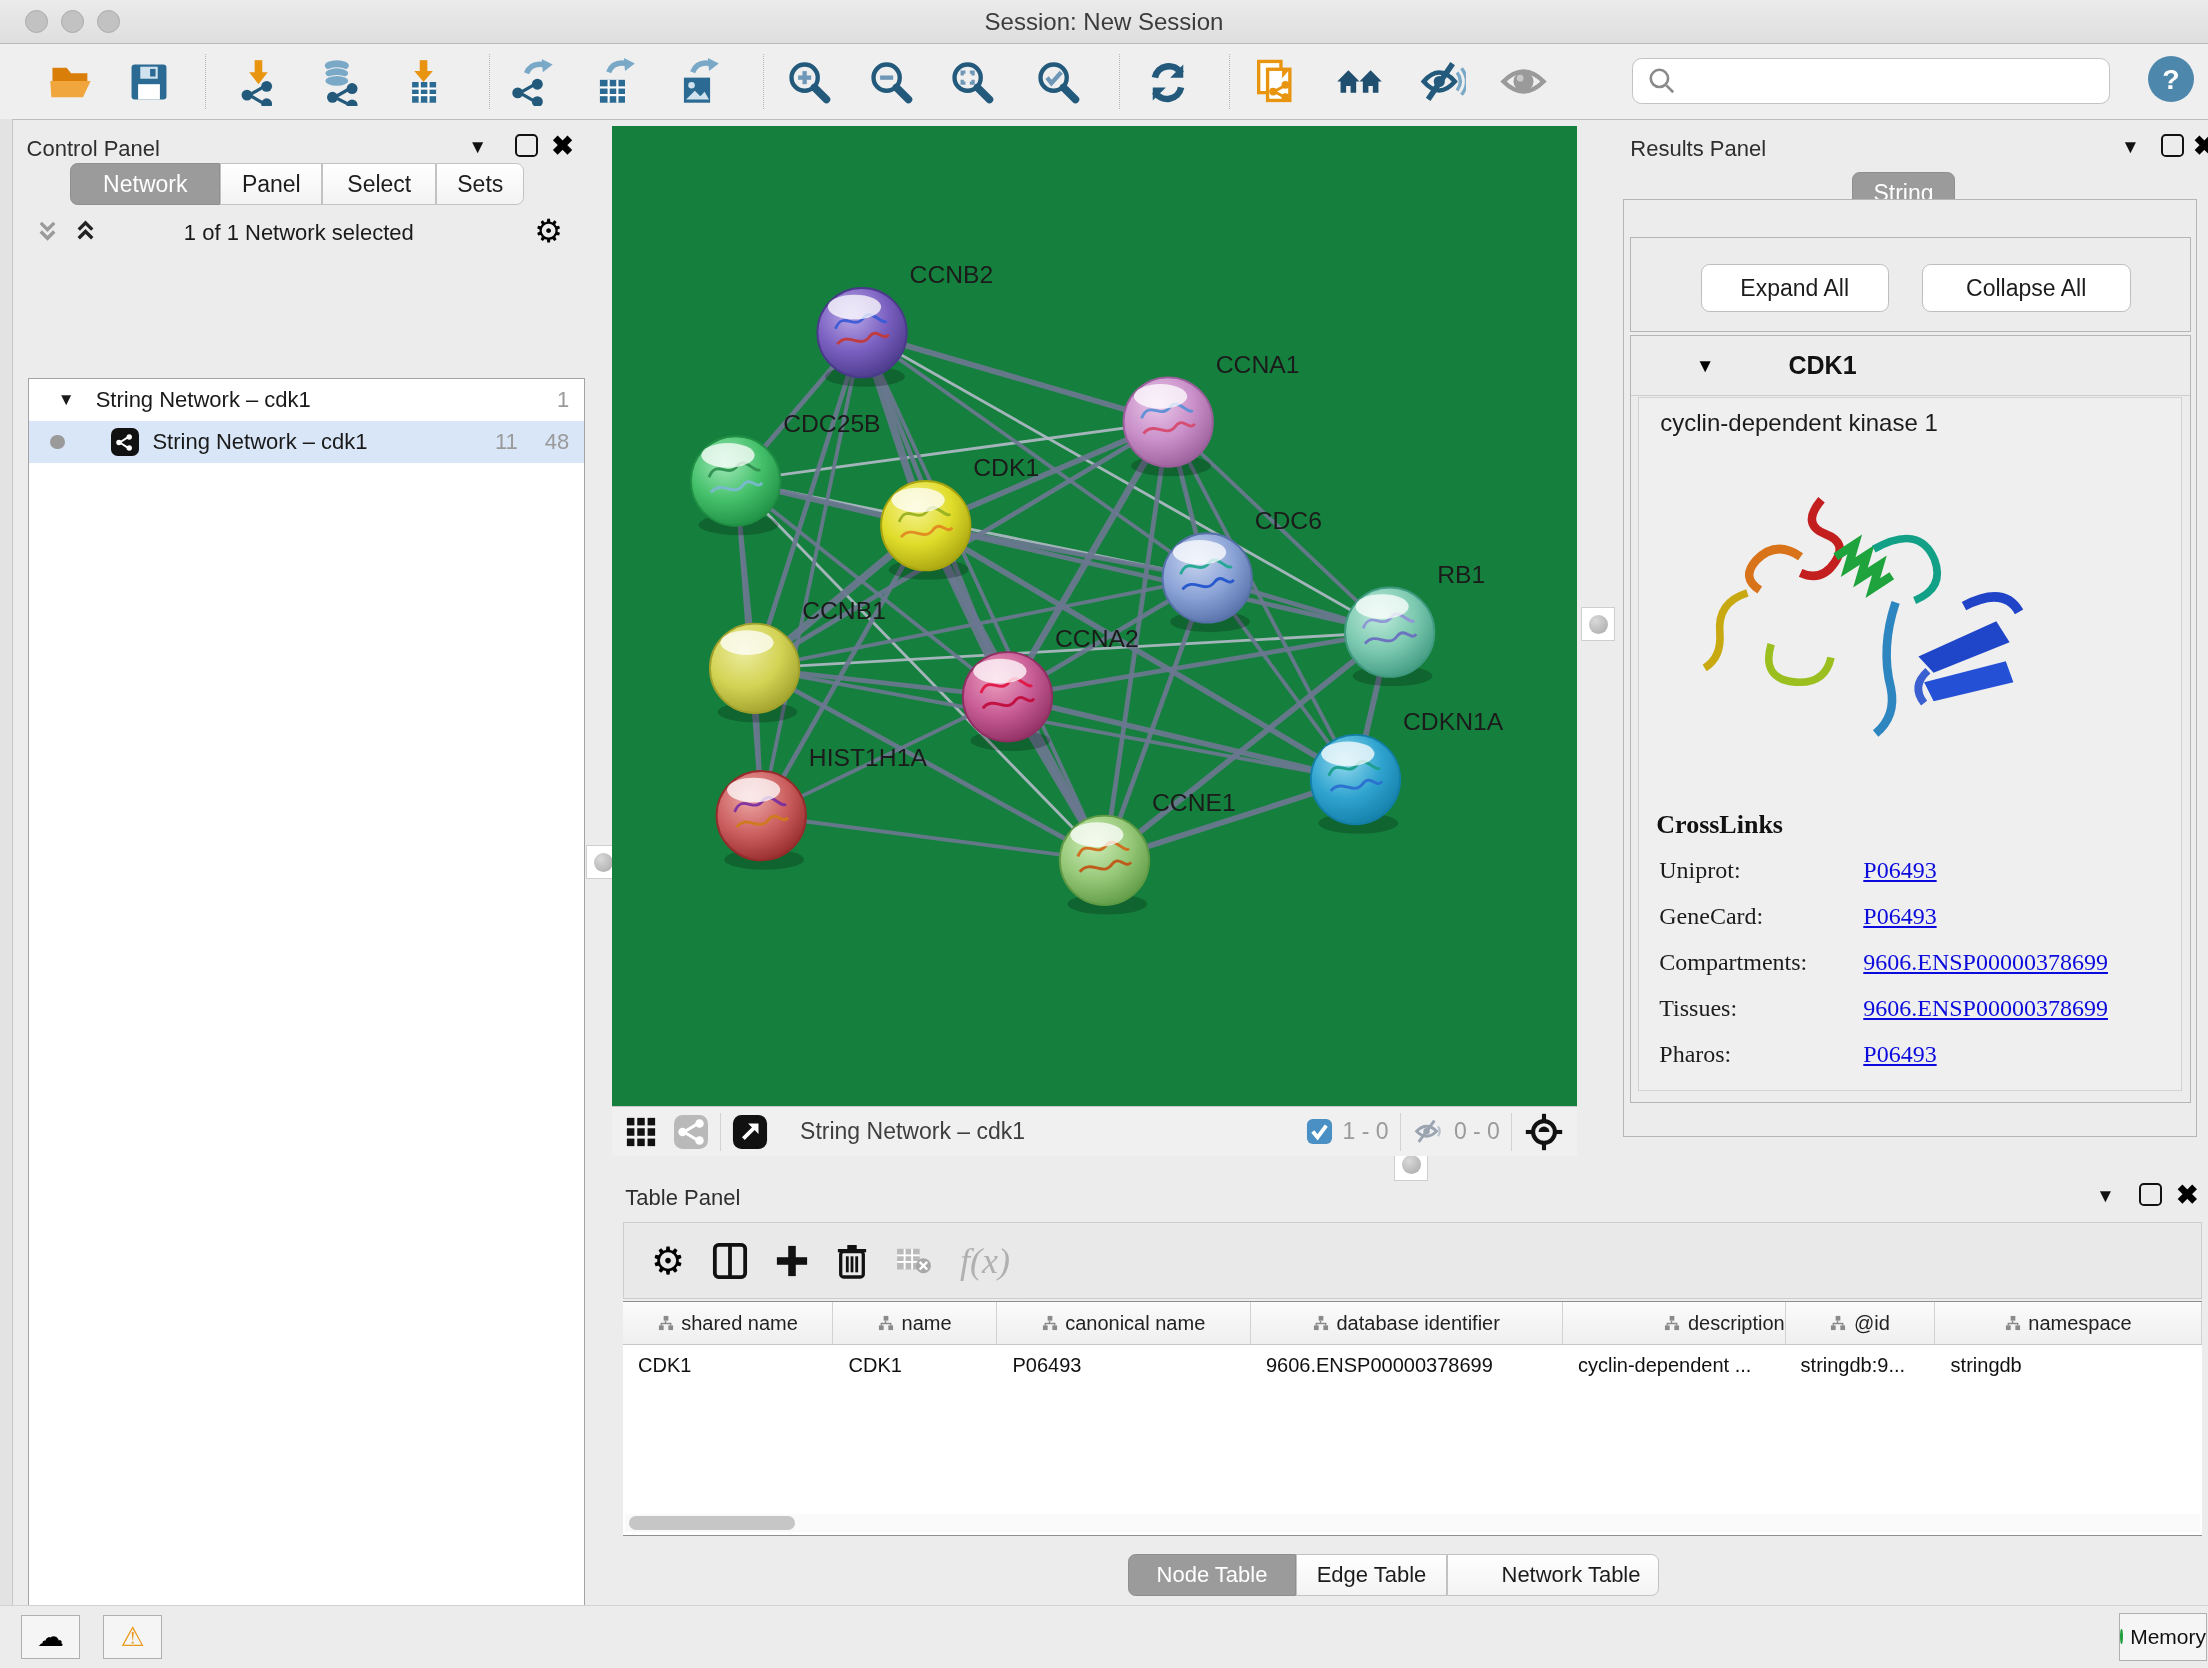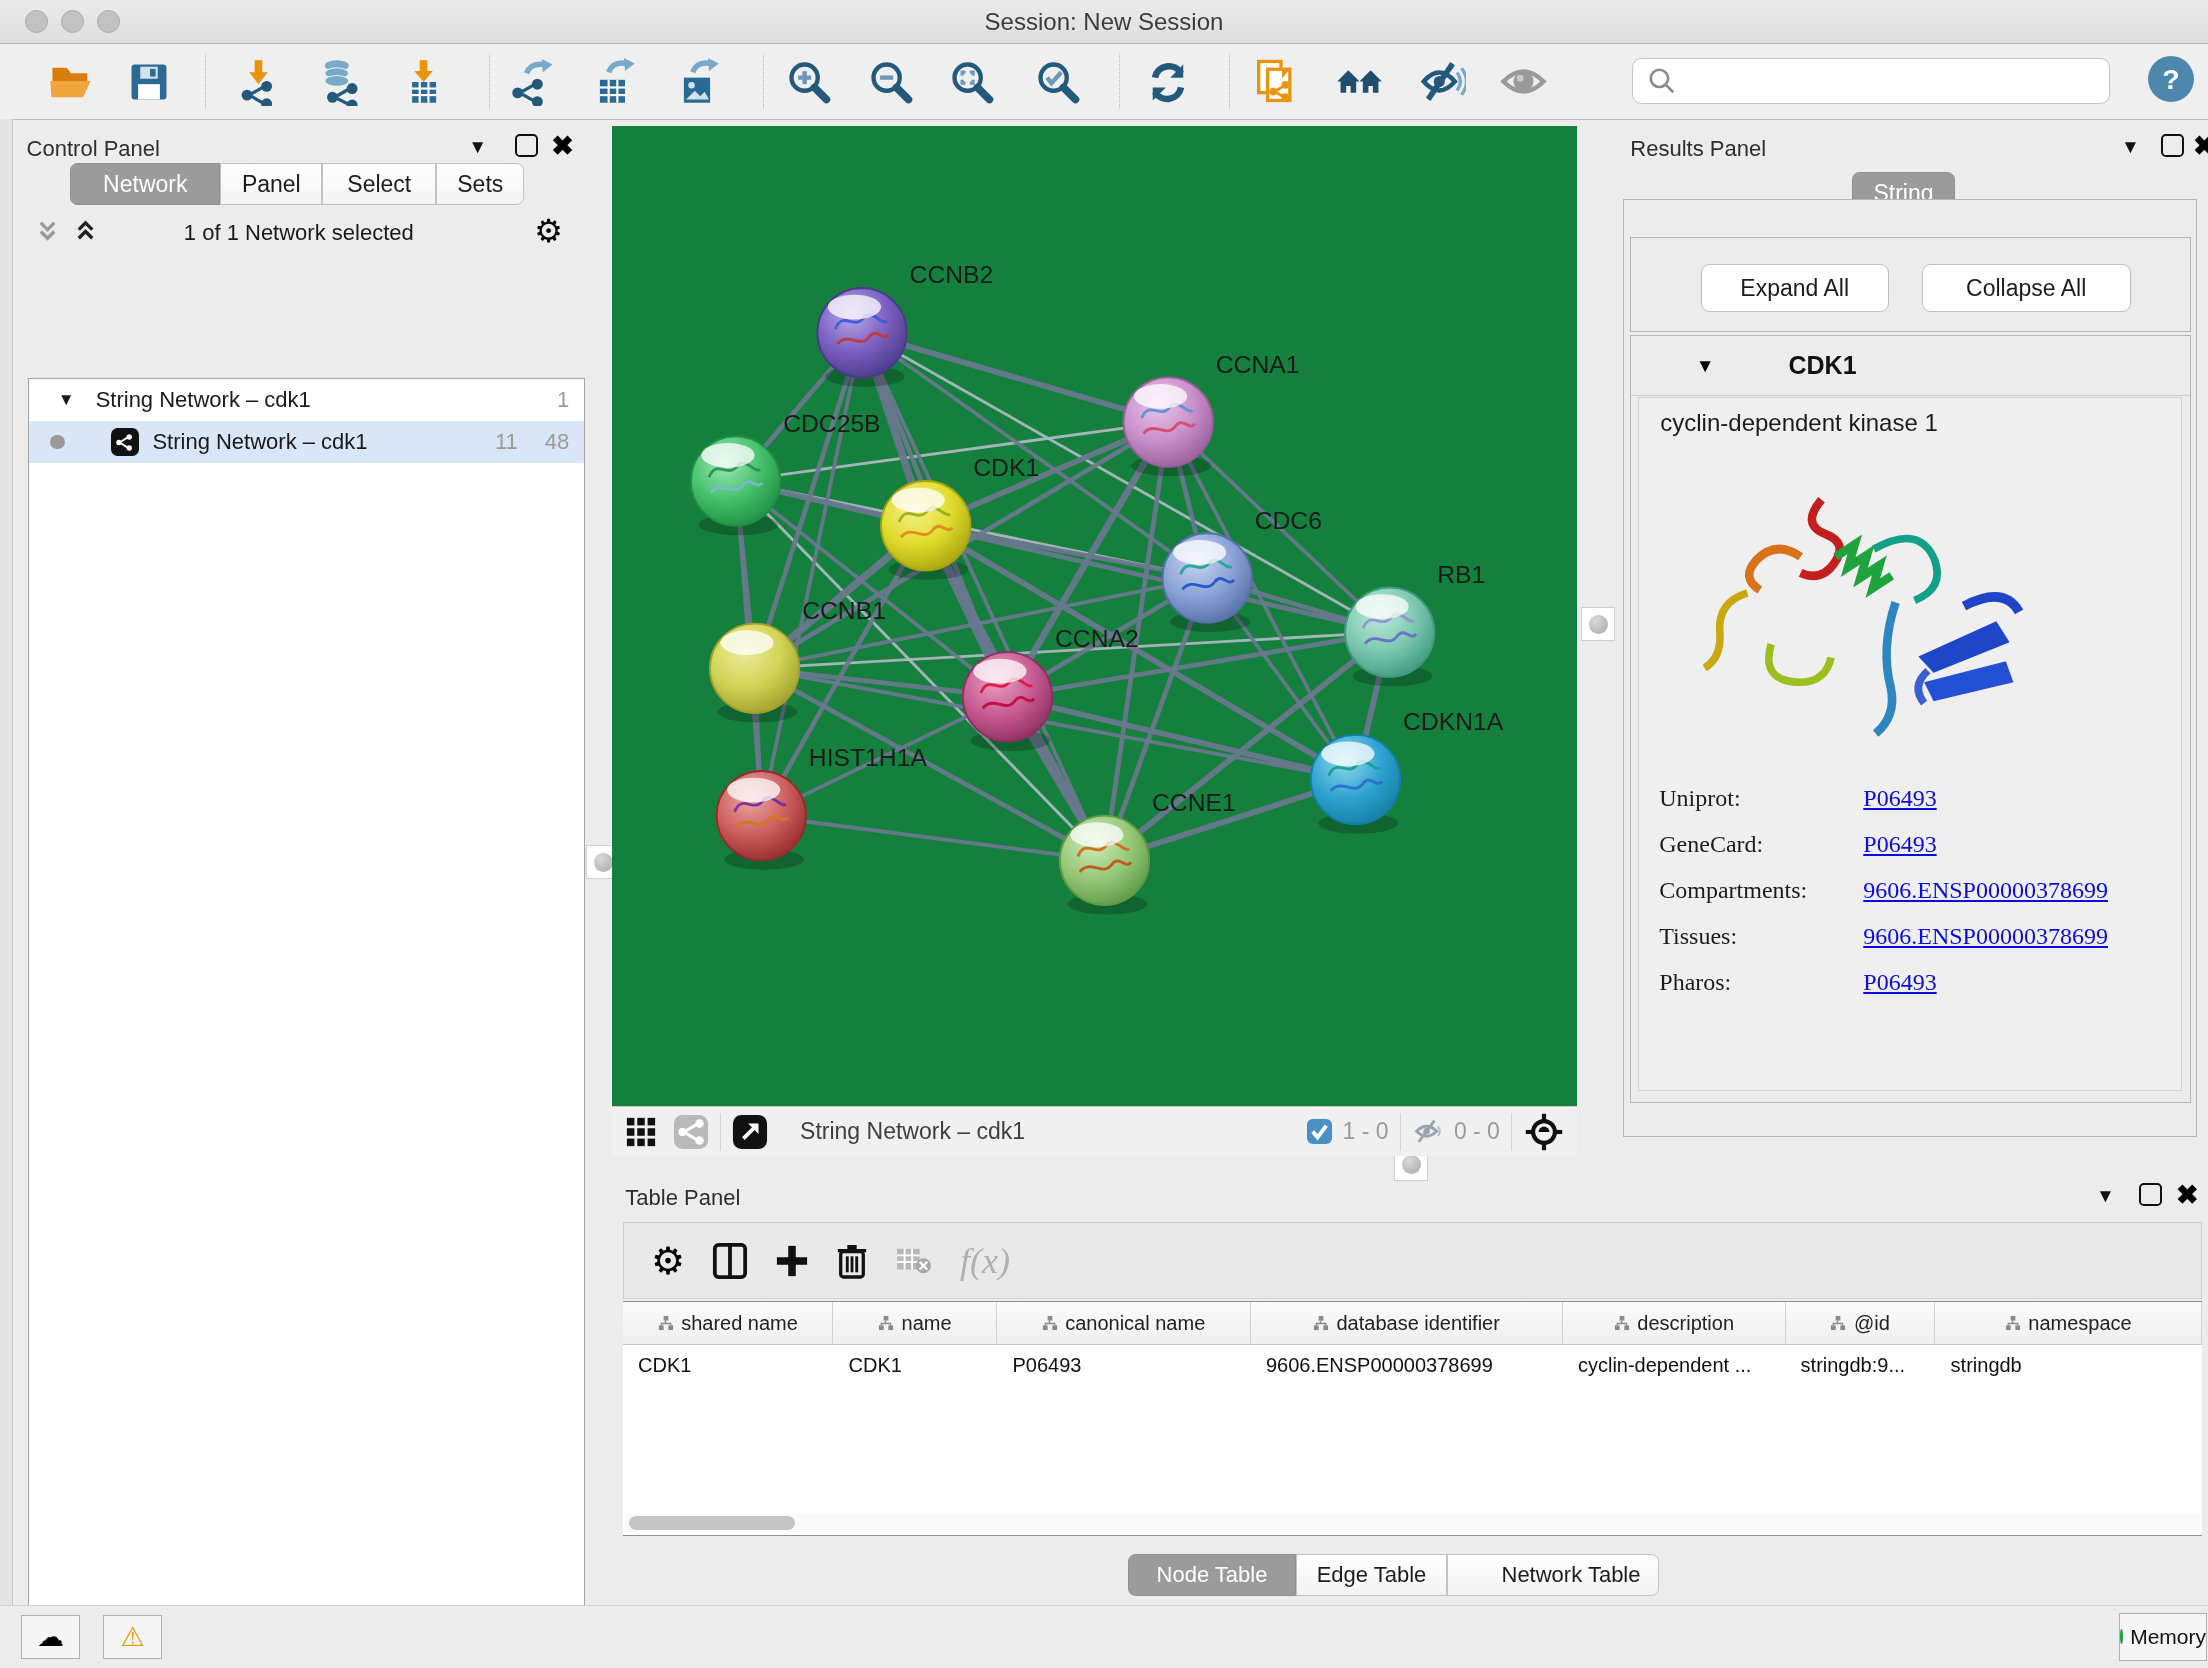--- a/index.html
+++ b/index.html
@@ -84,21 +84,21 @@
     border-top:1.9px solid #8f8f8f;border-bottom:1.9px solid #8f8f8f;overflow:hidden;}
   #tbl-head{display:flex;height:42px;background:linear-gradient(#fbfbfb,#efefef);
     border-bottom:1px solid #c7c7c7;}
   .th{display:flex;align-items:center;justify-content:center;gap:7.6px;
     border-right:1px solid #d2d2d2;font-size:20px;color:#222;box-sizing:border-box;
     white-space:nowrap;overflow:hidden;}
   #tbl-row{display:flex;height:40px;align-items:center;}
   .td{font-size:20px;color:#111;padding-left:15px;box-sizing:border-box;
     white-space:nowrap;overflow:hidden;}
   .c1{width:225px;} .c2{width:175px;} .c3{width:271px;} .c4{width:334px;}
-  .c5{width:238px;} .c6{width:160px;} .c7{width:285px;}
+  .c5{width:238px;justify-content:flex-end;} .c6{width:160px;} .c7{width:285px;}
   #hscroll{left:625px;top:1514px;width:1575px;height:18px;background:#fafafa;}
   #hthumb{left:3.8px;top:1.9px;width:166px;height:14.3px;border-radius:7.6px;background:#c6c6c6;}
   #tbl-tabs{left:1128px;top:1554px;display:flex;}
   #tbl-tabs .tab{font-size:22px;}
   #tbl-tabs .tab:first-child{border-radius:7.6px 0 0 7.6px;}
   #tbl-tabs .tab:last-child{border-radius:0 7.6px 7.6px 0;padding-left:36px;}
 
   
   #statusbar{left:0;top:1605px;width:2208px;height:63px;background:#ececec;
     border-top:1.9px solid #d2d2d2;}
@@ -690,20 +690,21 @@
         <path d="M97 192 q-11 37 26 40 q31 2 37 -26" stroke="#9abf1f" stroke-width="8" fill="none"></path>
         <path d="M165 100 l20 -13 l-7 24 l20 -13 l-7 24 l20 -13 l-7 24 l20 -13" stroke="#1fa33c" stroke-width="9" fill="none"></path>
         <path d="M205 92 q48 -27 64 11 q11 30 -21 43" stroke="#12a186" stroke-width="8" fill="none"></path>
         <path d="M228 148 q-16 48 -5 90 q6 30 -16 48" stroke="#2e86c1" stroke-width="9" fill="none"></path>
         <path d="M300 152 q42 -22 58 6" stroke="#2143c8" stroke-width="10" fill="none"></path>
         <polygon points="252,205 334,168 348,190 268,222" fill="#1f46c8"></polygon>
         <polygon points="258,232 344,210 352,232 268,252" fill="#2450d6"></polygon>
         <path d="M262 220 q-18 16 -4 34" stroke="#3a5fd0" stroke-width="8" fill="none"></path>
       </svg>
 
+      <div class="serif" style="margin:25px 0 17px 17px;font-size:26px;font-weight:bold;color:#111">CrossLinks</div>
       <div class="serif" style="margin-left:20px">
         <div class="xl-row">
           <span class="xl-label">Uniprot:</span>
           <a class="xl-link">P06493</a>
           </div>
         <div class="xl-row">
           <span class="xl-label">GeneCard:</span>
           <a class="xl-link">P06493</a>
           </div>
         <div class="xl-row">

